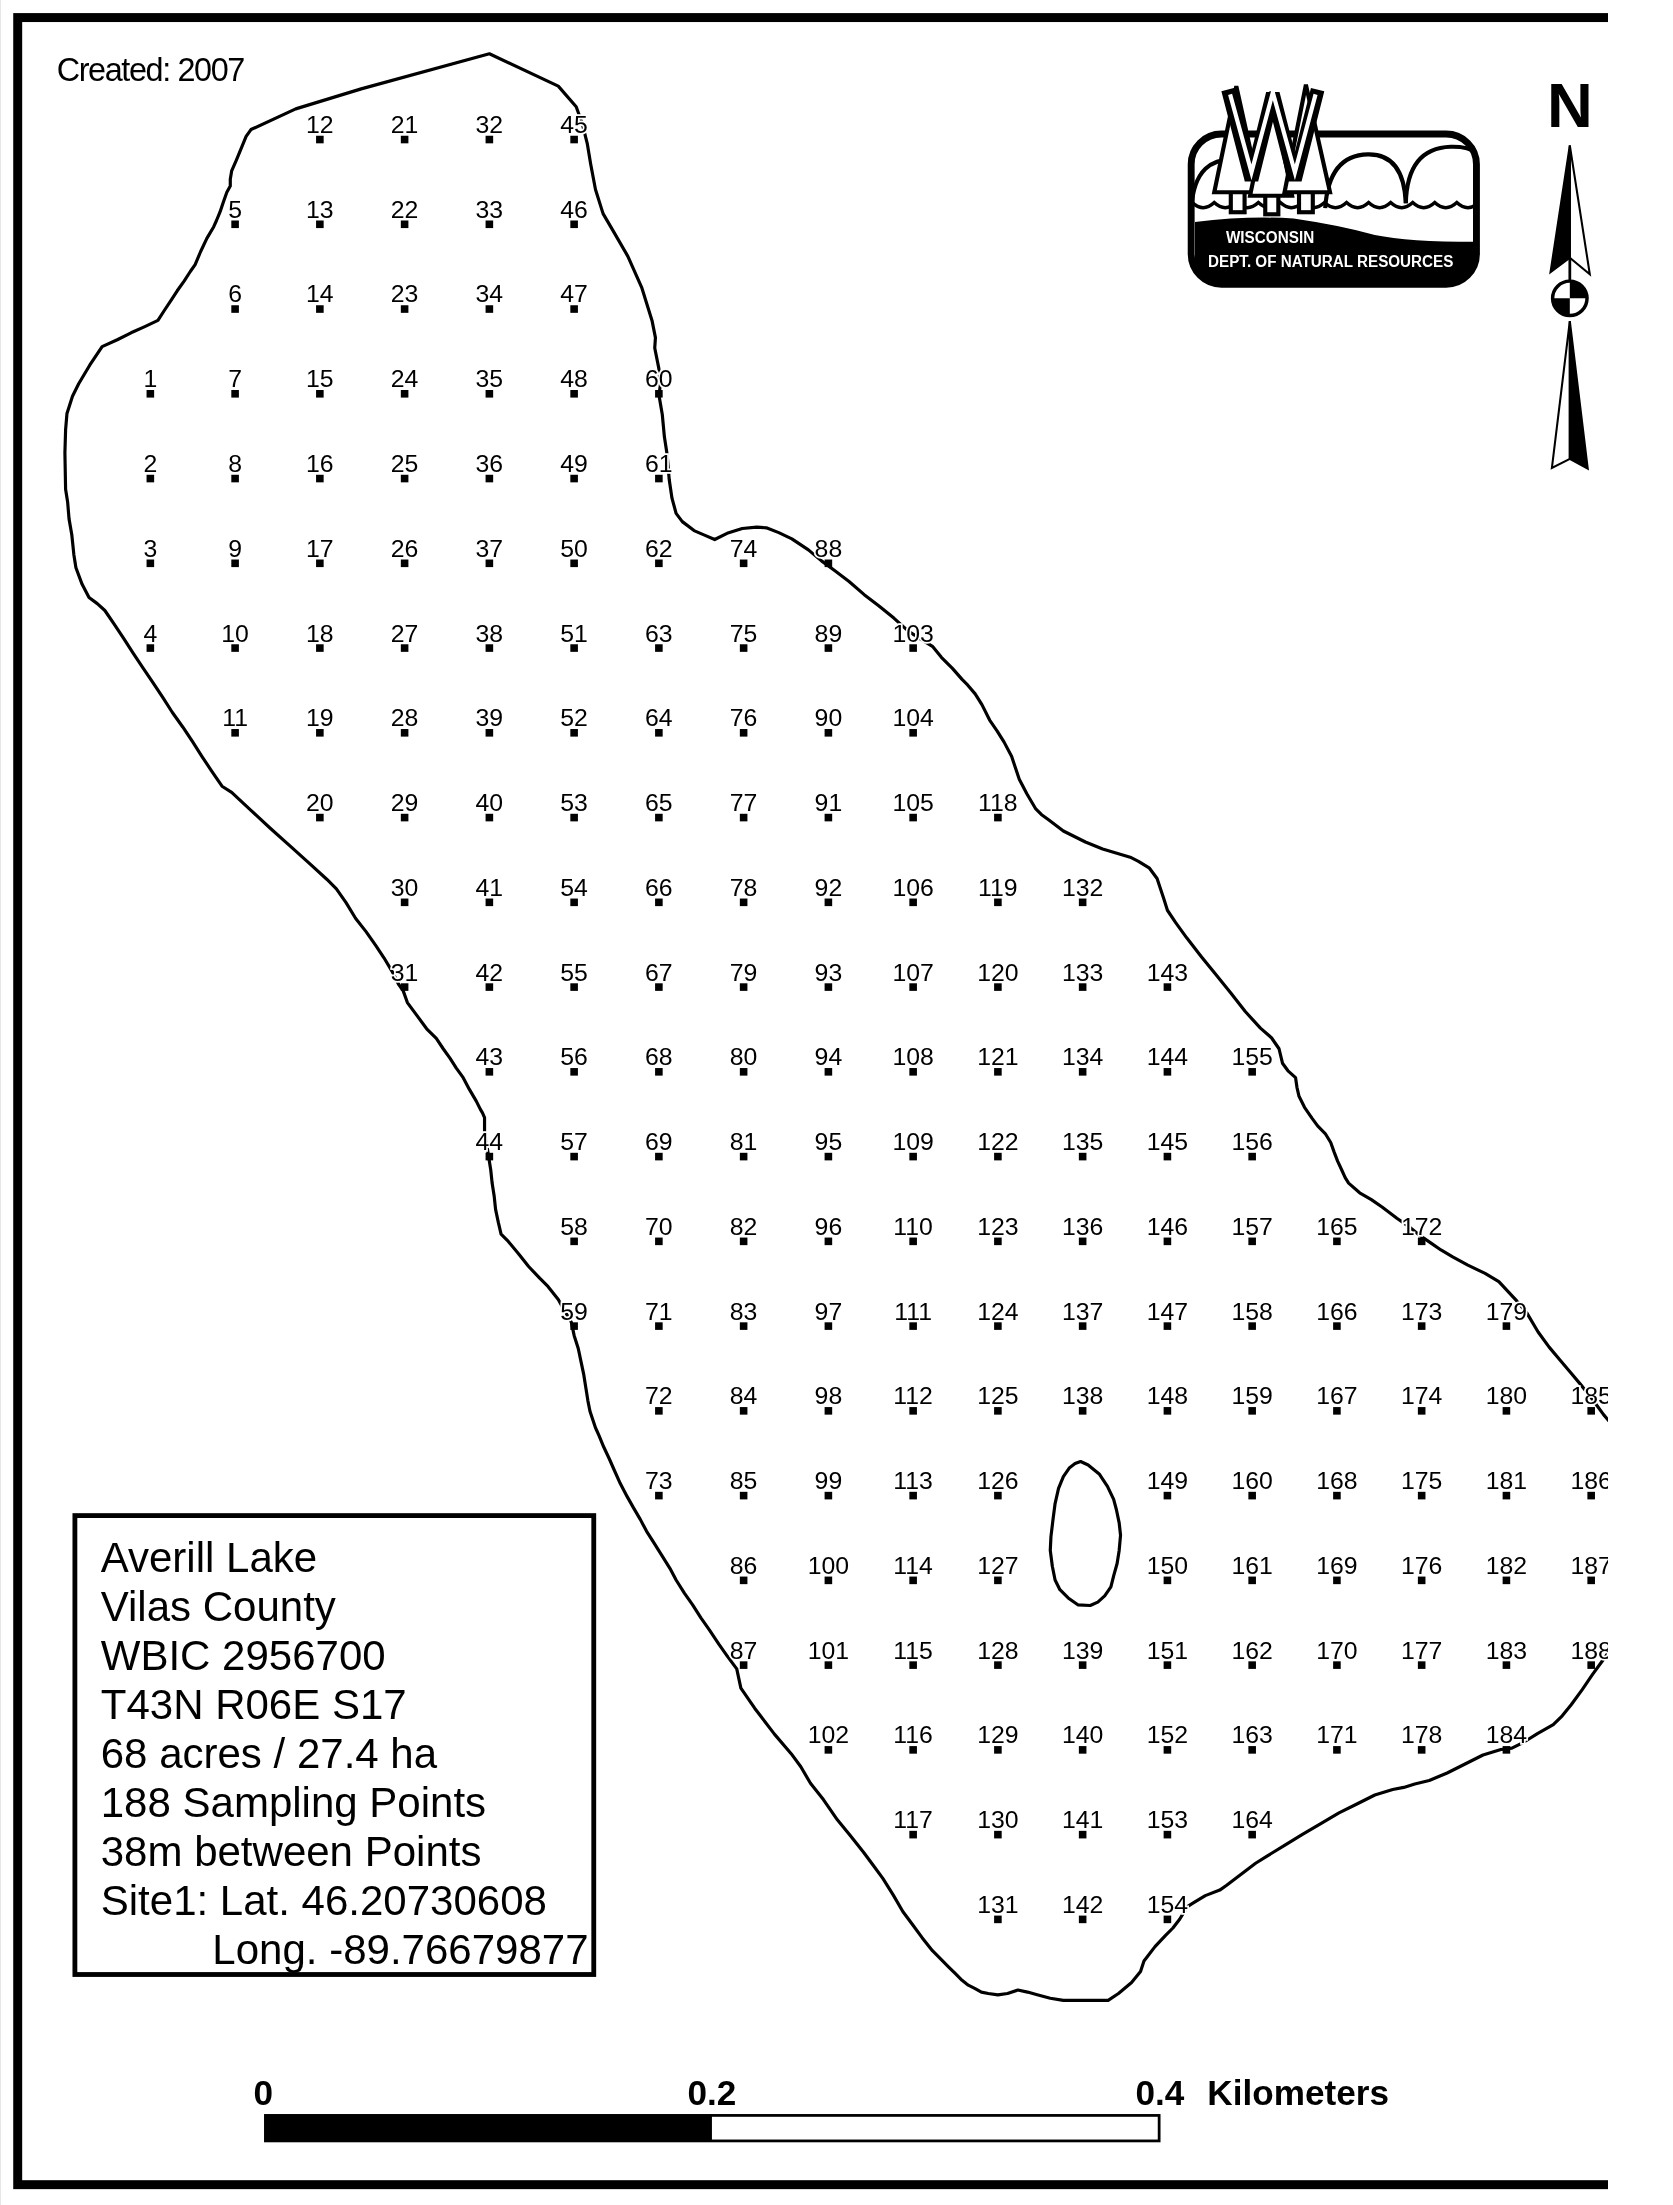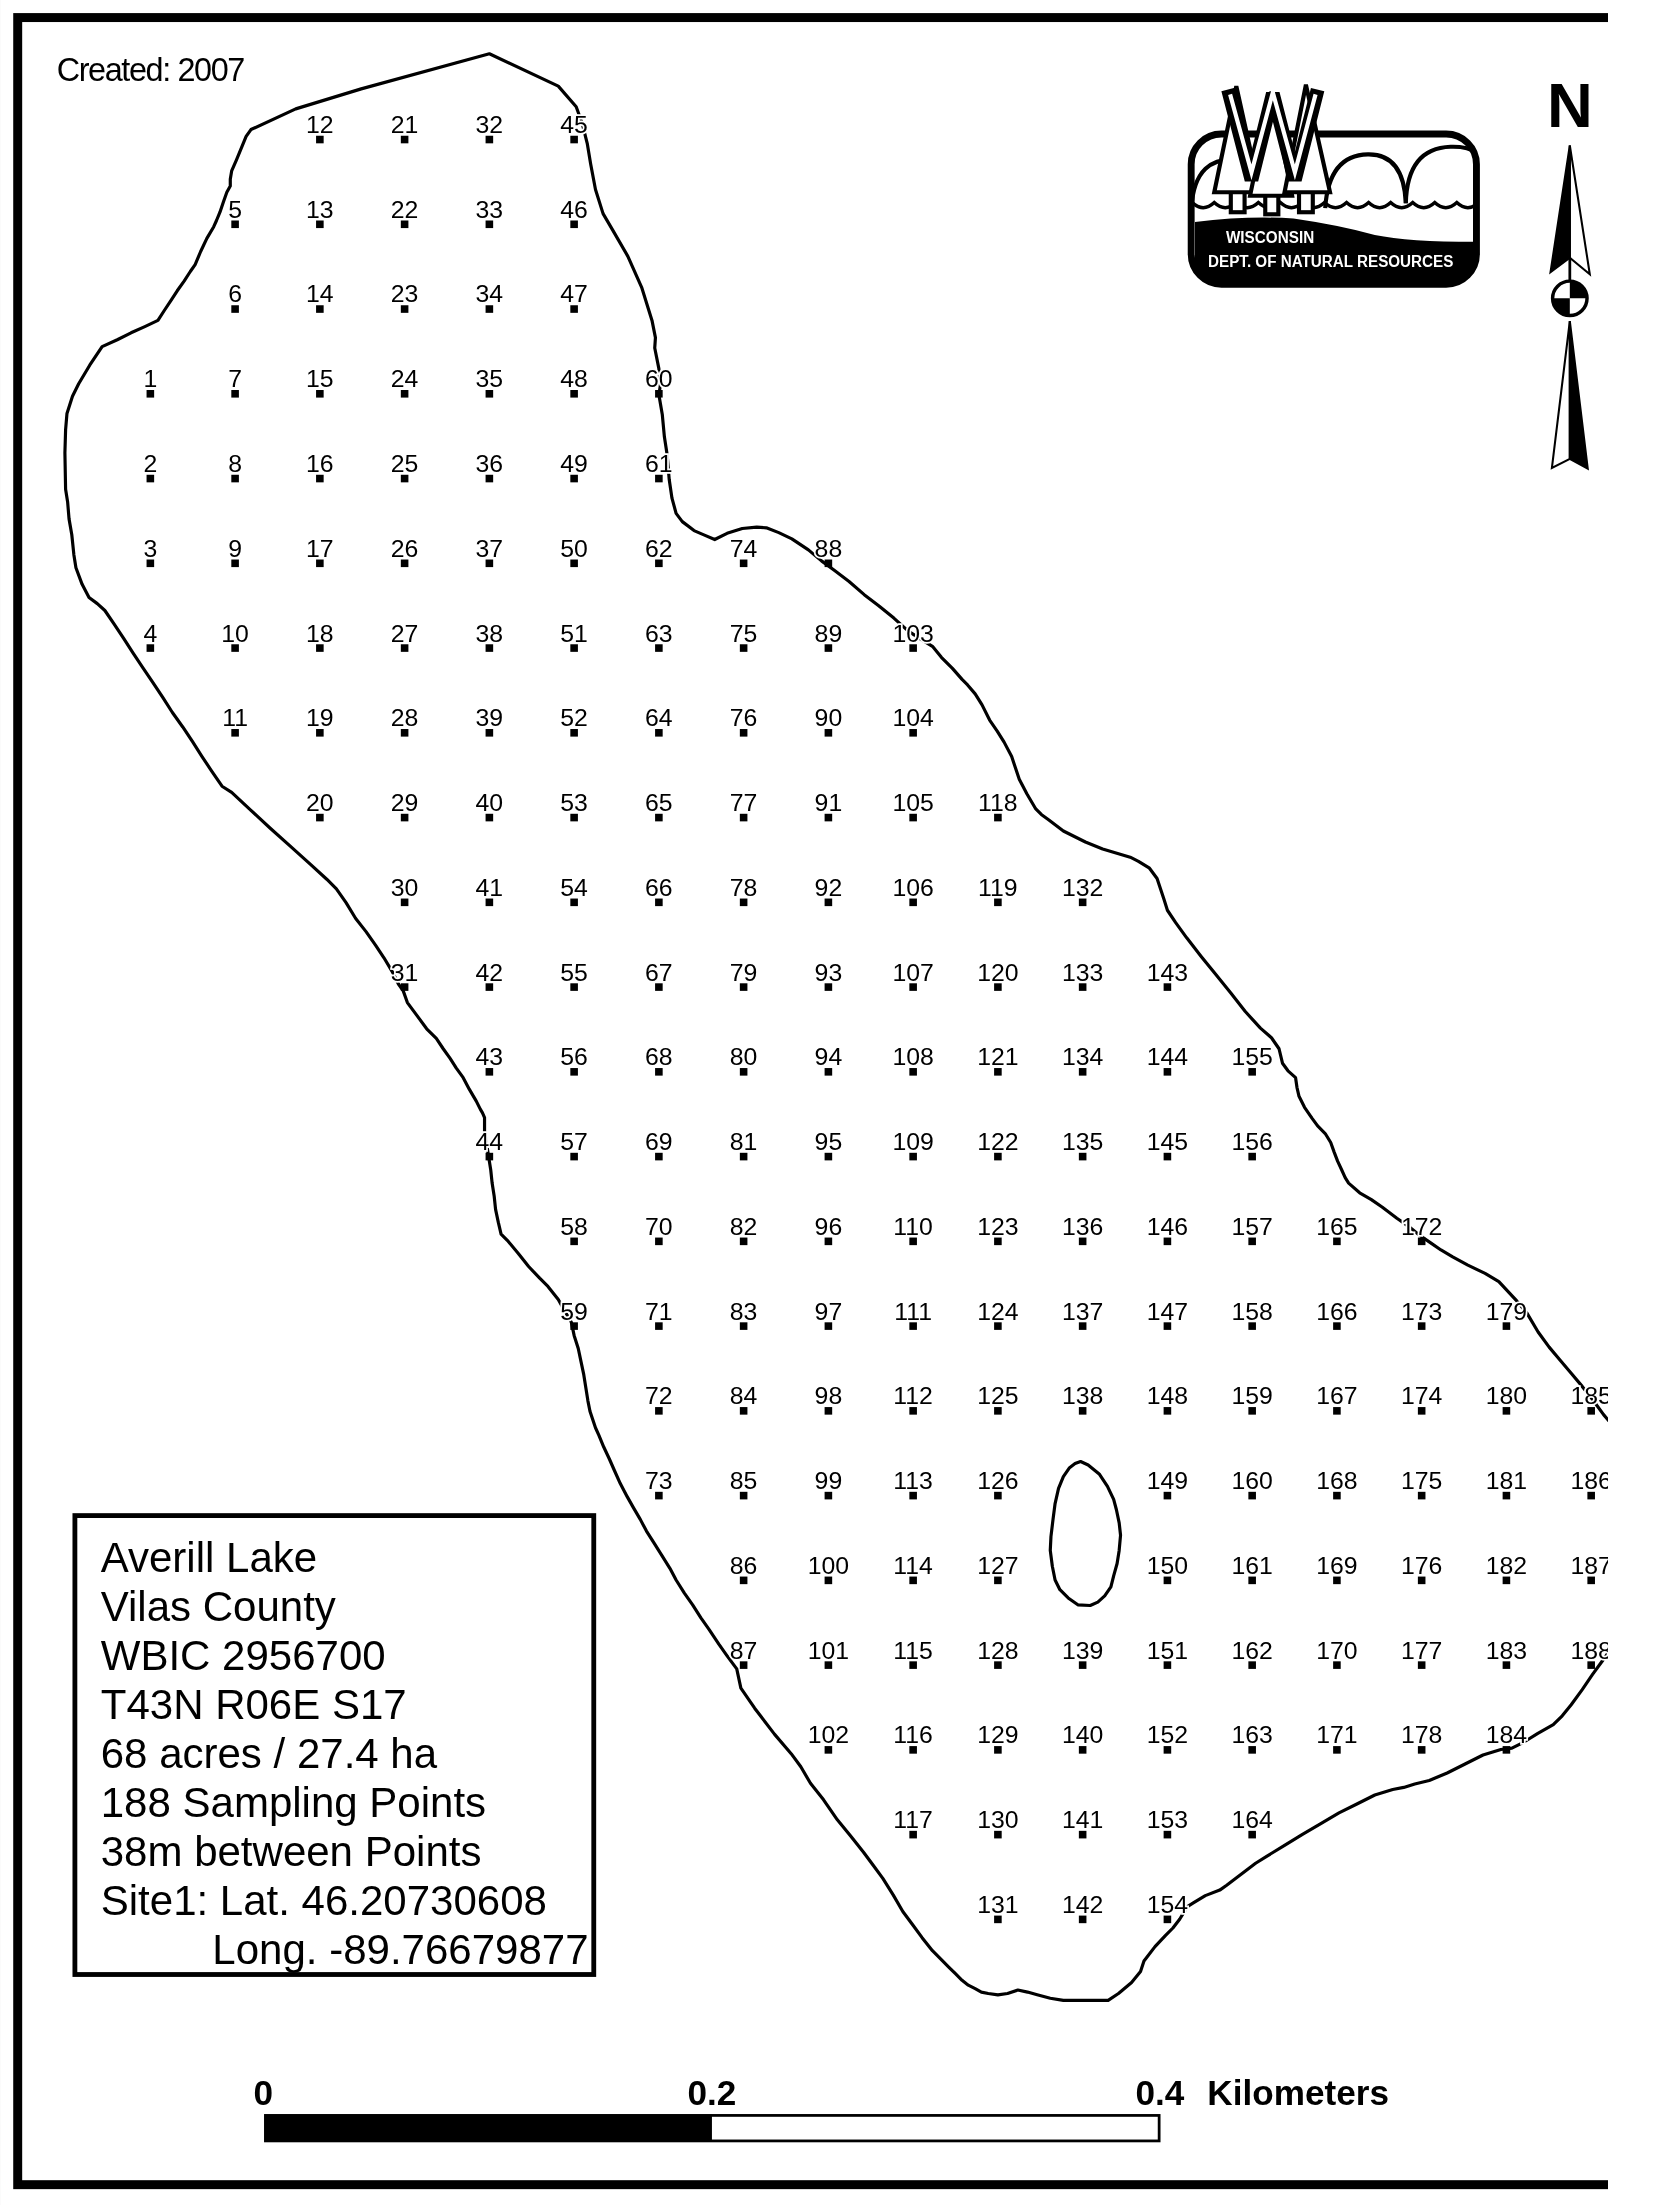--- a/index.html
+++ b/index.html
@@ -1,15 +1,15 @@
 <!DOCTYPE html>
 <html style="font-size:11px"><head><meta charset="utf-8"><title>Averill Lake</title>
 <style>
 html,body{margin:0;padding:0;background:#fff;}
-#page{position:relative;width:1608px;height:2205px;background:#bef264;overflow:hidden;filter:grayscale(1);}
+#page{position:relative;width:1608px;height:2205px;background:#a21caf;overflow:hidden;filter:grayscale(1);}
 svg text{font-family:"Liberation Sans",sans-serif;}
 </style></head>
 <body>
 <div id="page">
 <svg width="1674" height="2205" viewBox="0 0 2429 3200" font-family="Liberation Sans, sans-serif">
 <rect x="0" y="0" width="2429" height="3200" fill="#ffffff"></rect>
 <rect x="25.5" y="25.5" width="2383" height="3145" fill="none" stroke="#000" stroke-width="13"></rect>
 <text x="82" y="117" font-size="47" letter-spacing="-2">Created: 2007</text>
 <path d="M710 78 L810 125 L836 155 L845 180 L852 208 L857 238 L864 275 L875 310 L889 334 L911 372 L931 417 L946 465 L951 490 L950 505 L956 535 L958 560 L956 573 L961 602 L964 634 L968 660 L971 696 L975 723 L981 745 L990 757 L1007 770 L1023 777 L1037 783 L1055 774 L1077 767 L1098 765 L1112 766 L1130 773 L1149 782 L1173 798 L1192 814 L1211 828 L1232 844 L1254 863 L1275 879 L1297 897 L1318 916 L1340 930 L1353 938 L1366 954 L1382 970 L1396 986 L1404 994 L1415 1007 L1425 1023 L1436 1045 L1447 1061 L1457 1077 L1468 1098 L1479 1131 L1490 1152 L1503 1174 L1511 1182 L1522 1190 L1543 1206 L1575 1222 L1600 1232 L1640 1244 L1652 1250 L1668 1260 L1679 1275 L1689 1305 L1694 1321 L1706 1339 L1722 1361 L1743 1388 L1764 1414 L1786 1441 L1807 1468 L1829 1492 L1845 1506 L1856 1522 L1861 1543 L1869 1554 L1880 1564 L1882 1578 L1885 1591 L1893 1607 L1904 1623 L1912 1634 L1923 1645 L1931 1658 L1936 1672 L1941 1685 L1947 1698 L1952 1709 L1957 1717 L1973 1731 L1990 1741 L2006 1752 L2027 1768 L2043 1779 L2059 1792 L2075 1803 L2091 1814 L2108 1824 L2130 1836 L2155 1848 L2175 1860 L2201 1888 L2216 1906 L2232 1933 L2248 1955 L2264 1974 L2280 1993 L2296 2012 L2311 2031 L2327 2053 L2343 2072 L2352 2085 L2359 2100 L2365 2116 L2371 2135 L2381 2148 L2392 2162 L2400 2172 L2412 2185 L2415 2220 L2412 2258 L2403 2284 L2394 2300 L2384 2322 L2375 2338 L2359 2363 L2343 2385 L2327 2408 L2311 2430 L2296 2452 L2280 2474 L2267 2490 L2254 2503 L2231 2516 L2210 2529 L2194 2537 L2178 2539 L2152 2547 L2126 2560 L2100 2573 L2074 2584 L2053 2589 L2037 2594 L2021 2597 L1995 2605 L1969 2618 L1943 2631 L1916 2647 L1890 2662 L1864 2678 L1838 2694 L1822 2704 L1801 2720 L1780 2736 L1770 2743 L1749 2751 L1731 2762 L1723 2767 L1712 2785 L1702 2798 L1691 2809 L1676 2825 L1660 2846 L1655 2861 L1642 2877 L1623 2893 L1608 2903 L1571 2903 L1543 2903 L1524 2900 L1505 2895 L1491 2891 L1477 2888 L1462 2893 L1448 2895 L1434 2893 L1424 2891 L1415 2886 L1405 2881 L1396 2874 L1386 2864 L1377 2855 L1367 2845 L1353 2831 L1338 2812 L1324 2793 L1310 2774 L1296 2750 L1281 2726 L1267 2707 L1253 2688 L1234 2664 L1215 2641 L1195 2612 L1176 2588 L1162 2564 L1148 2545 L1124 2517 L1095 2479 L1075 2450 L1069 2422 L1055 2403 L1043 2386 L1029 2365 L1017 2348 L1005 2329 L993 2312 L981 2293 L972 2276 L960 2257 L950 2241 L938 2222 L929 2205 L919 2188 L910 2172 L900 2153 L891 2133 L884 2117 L876 2100 L869 2083 L864 2072 L860 2060 L856 2048 L853 2033 L850 2014 L847 1995 L843 1976 L839 1957 L833 1938 L829 1919 L819 1902 L810 1886 L795 1867 L783 1855 L767 1838 L752 1819 L736 1800 L727 1791 L723 1774 L719 1755 L717 1736 L714 1717 L712 1698 L709 1679 L706 1660 L703 1641 L703 1622 L700 1615 L697 1610 L691 1598 L681 1581 L672 1564 L662 1550 L653 1536 L643 1522 L633 1507 L619 1493 L605 1474 L591 1455 L585 1438 L578 1428 L569 1410 L557 1390 L545 1372 L531 1352 L516 1333 L502 1310 L488 1290 L474 1276 L450 1254 L421 1228 L392 1202 L364 1176 L336 1150 L322 1141 L307 1119 L293 1098 L279 1076 L265 1055 L250 1034 L236 1012 L222 991 L207 969 L193 948 L179 926 L165 905 L152 886 L141 876 L129 867 L119 848 L110 824 L107 805 L104 776 L100 753 L98 729 L95 710 L94 657 L95 624 L97 600 L105 575 L114 557 L130 530 L148 503 L170 493 L190 483 L210 474 L229 465 L238 451 L248 436 L257 422 L267 408 L276 394 L283 384 L291 365 L300 346 L310 329 L314 320 L319 308 L324 293 L329 279 L334 270 L334 260 L336 248 L343 232 L357 198 L364 188 L429 158 L524 129 Z" fill="none" stroke="#000" stroke-width="4.6" stroke-linejoin="round"></path>
 <path d="M1568 2121 L1579 2126 L1595 2139 L1607 2157 L1616 2176 L1620 2191 L1624 2210 L1626 2228 L1624 2250 L1621 2269 L1616 2287 L1612 2303 L1603 2316 L1593 2325 L1582 2330 L1564 2329 L1550 2319 L1538 2307 L1531 2293 L1527 2273 L1524 2250 L1525 2230 L1528 2205 L1531 2182 L1536 2160 L1543 2143 L1552 2130 L1560 2124 Z" fill="none" stroke="#000" stroke-width="4.6" stroke-linejoin="round"></path>

